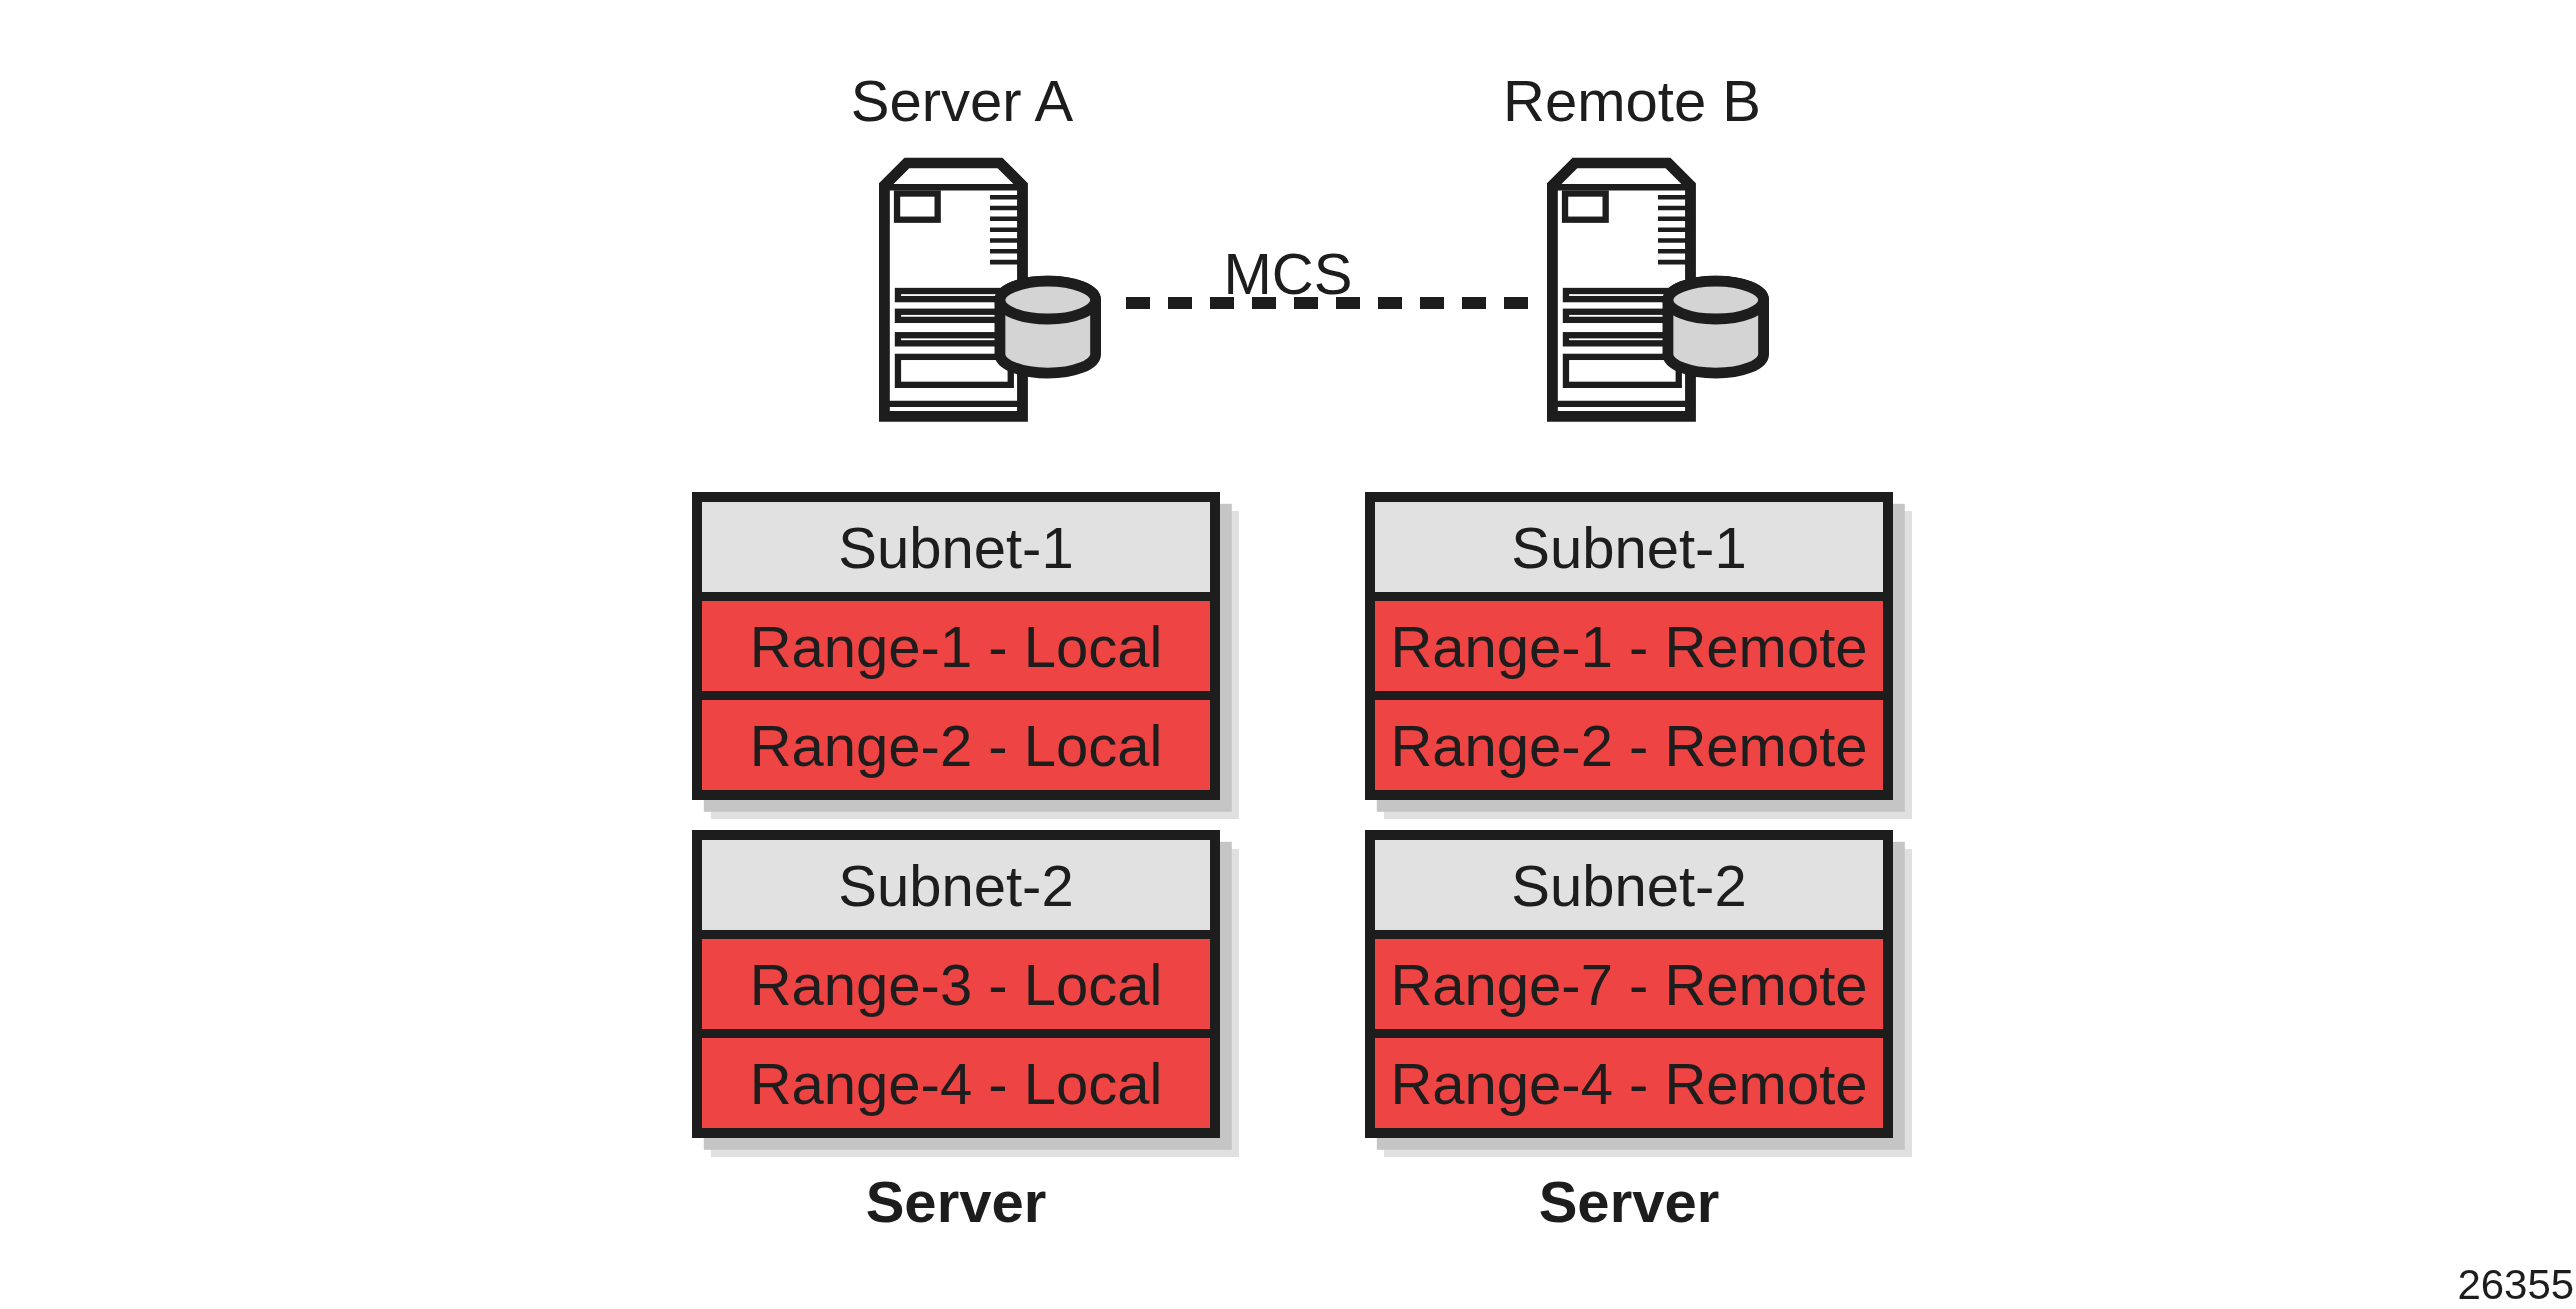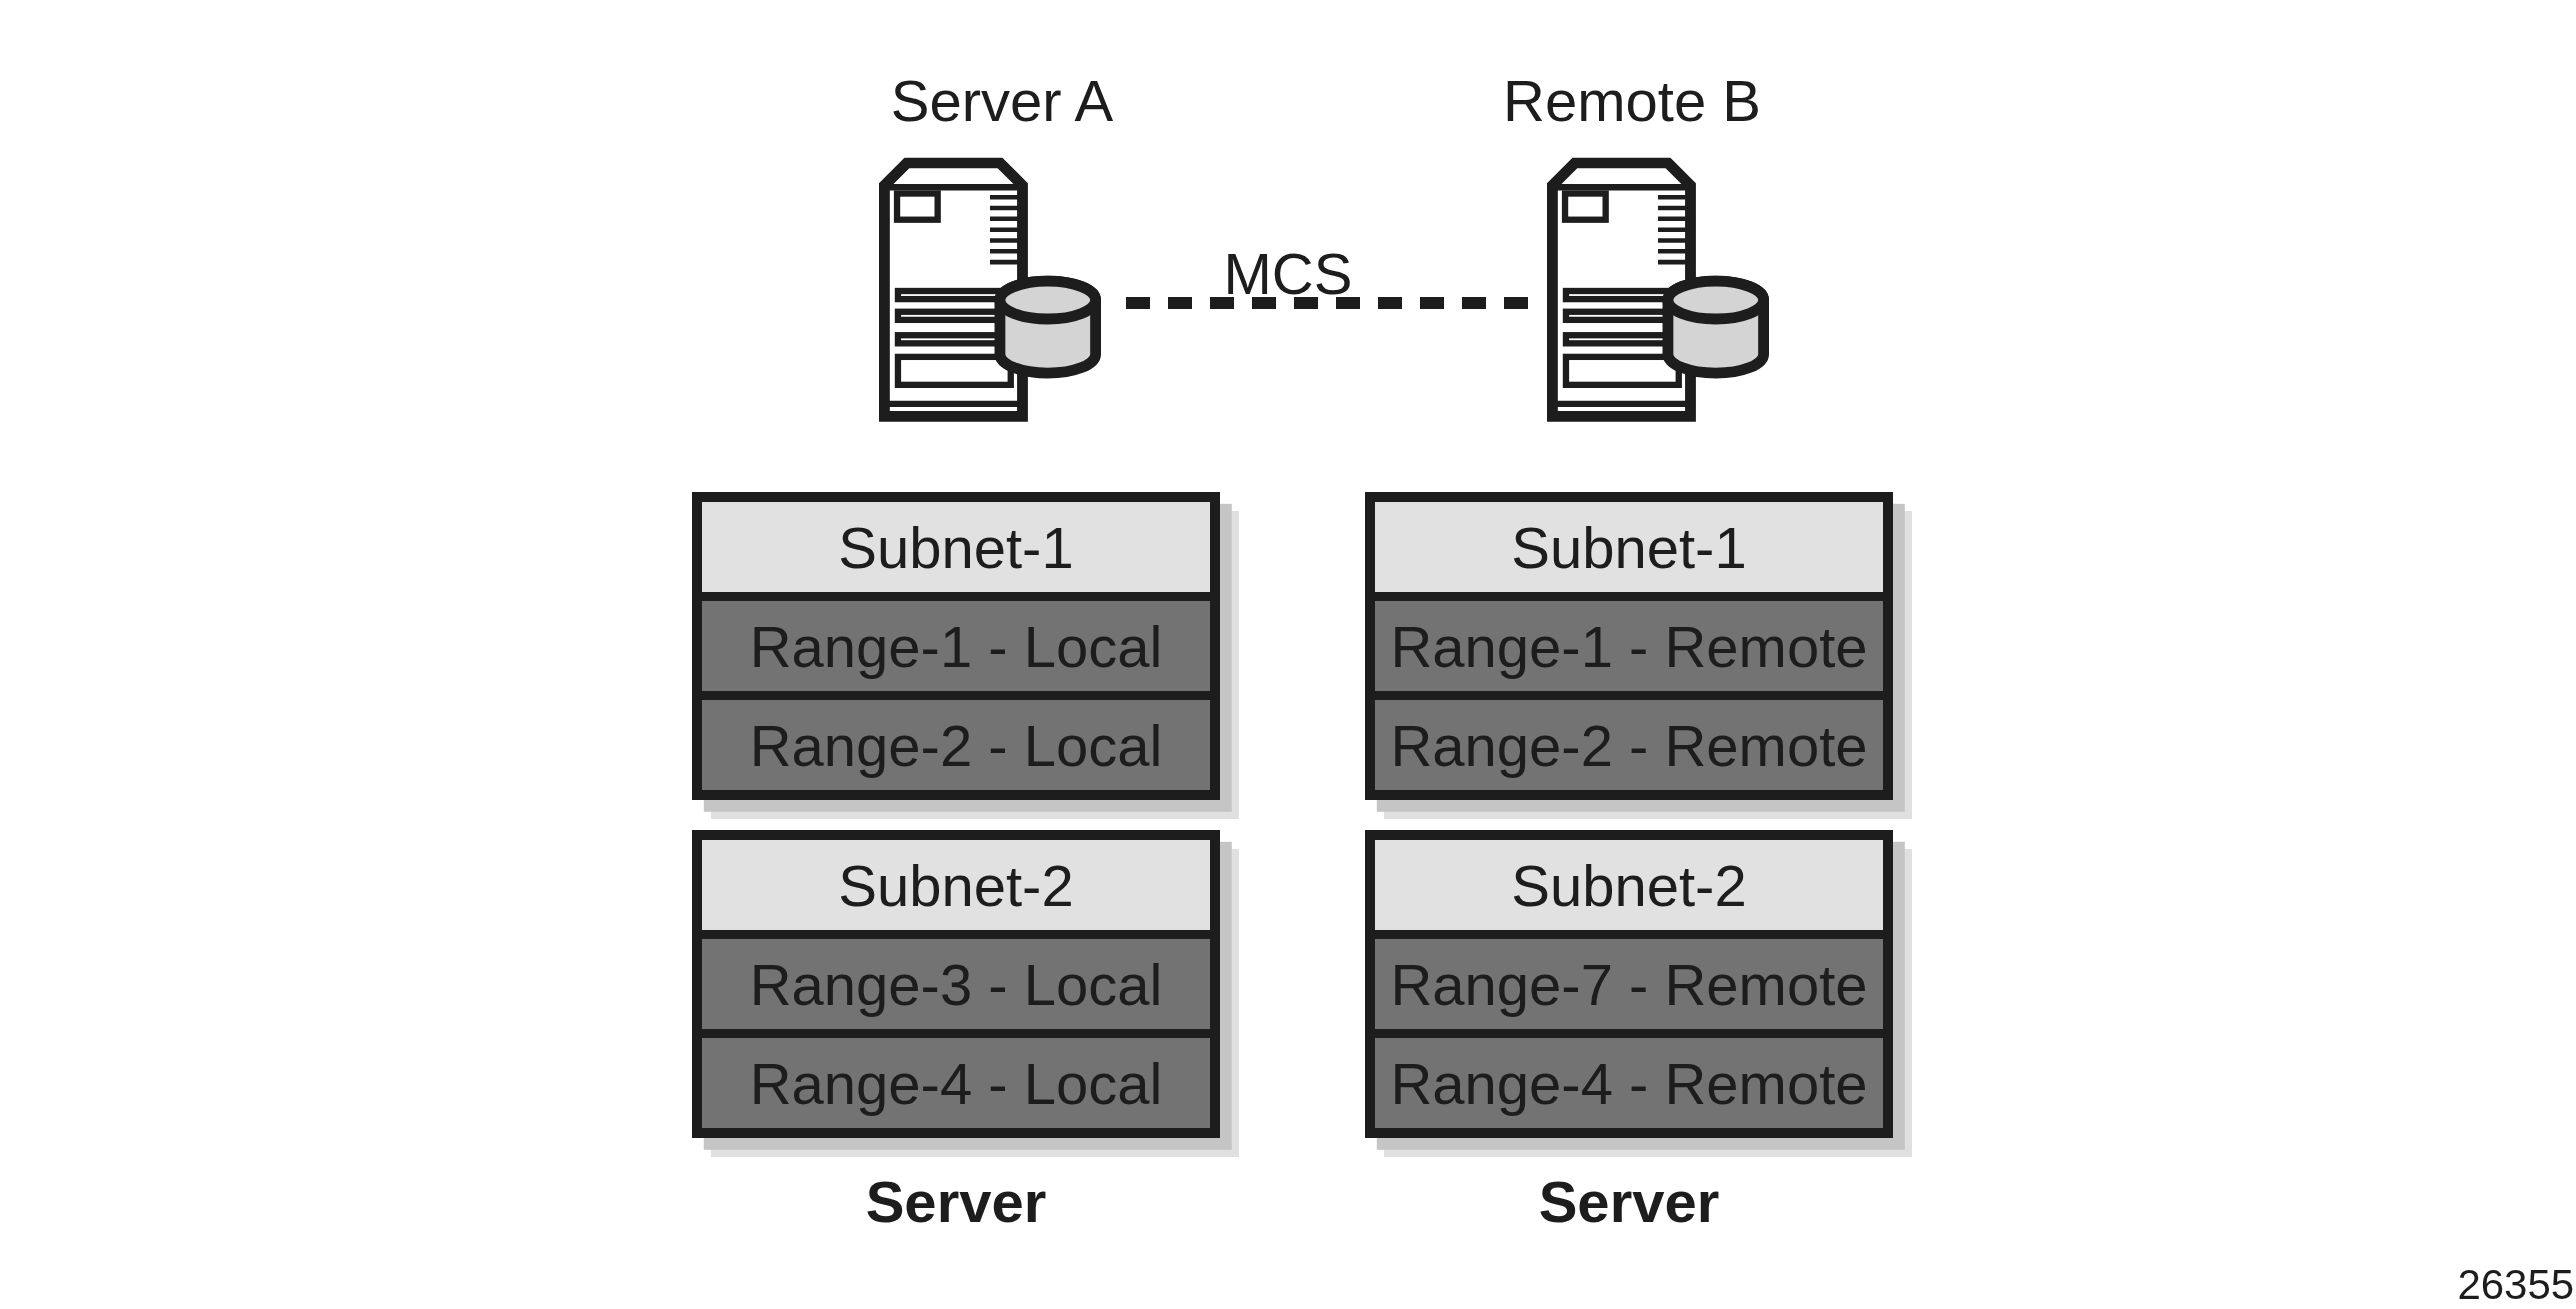--- a/index.html
+++ b/index.html
@@ -15,21 +15,21 @@
     top:297px;left:1126px;width:407px;height:11.8px;
     background:repeating-linear-gradient(90deg,#1d1d1d 0 24.4px,transparent 24.4px 42px);
   }
   .server-svg{top:157px;width:222px;height:268px;}
   .dtable{
     width:528px;border:10px solid #1d1d1d;background:#ffffff;box-sizing:border-box;
     box-shadow:11.8px 11.8px 0 #c5c5c5,19px 19px 0 #e0e0e0;
   }
   .drow{
     height:90px;display:flex;align-items:center;justify-content:center;
-    font-size:58px;background:#737373;
+    font-size:58px;background:#ef4444;
   }
   .drow + .drow{border-top:9px solid #1d1d1d;}
   .dhead{background:#e1e1e1;}
   .role-label{top:1172px;width:452px;font-size:58px;line-height:60px;font-weight:bold;}
   .fig-number{right:1.8px;top:1262px;font-size:42px;line-height:45px;}
   .col-left{left:692px;}
   .col-right{left:1365px;}
   .row-top{top:482px;margin-top:10px;}
   .row-bottom{top:830px;}
 </style>
@@ -51,21 +51,21 @@
           <rect x="21" y="197" width="125" height="9" fill="#ffffff" stroke-width="7"></rect>
           <rect x="21" y="221" width="125" height="31" fill="#ffffff" stroke-width="7"></rect>
           <path d="M6 273 H159" stroke-width="7"></path>
           <path d="M134 158 V218 A53 21 0 0 0 240 218 V158 A53 21 0 0 0 134 158 Z" fill="#d4d4d4" stroke-width="12"></path>
           <ellipse cx="187" cy="158" rx="53" ry="21" fill="#d4d4d4" stroke-width="12"></ellipse>
         </g>
       </symbol>
     </defs>
   </svg>
 
-  <div class="abs ctr server-label" style="left:776px">Server A</div>
+  <div class="abs ctr server-label" style="left:736px">Server A</div>
   <div class="abs ctr server-label" style="left:1406px">Remote B</div>
 
   <svg class="abs server-svg" style="left:879px" viewBox="0 0 246 296">
       <use href="#srv"></use>
     </svg>
   <svg class="abs server-svg" style="left:1547px" viewBox="0 0 246 296">
       <use href="#srv"></use>
     </svg>
 
   <div class="abs ctr mcs-label">MCS</div>

